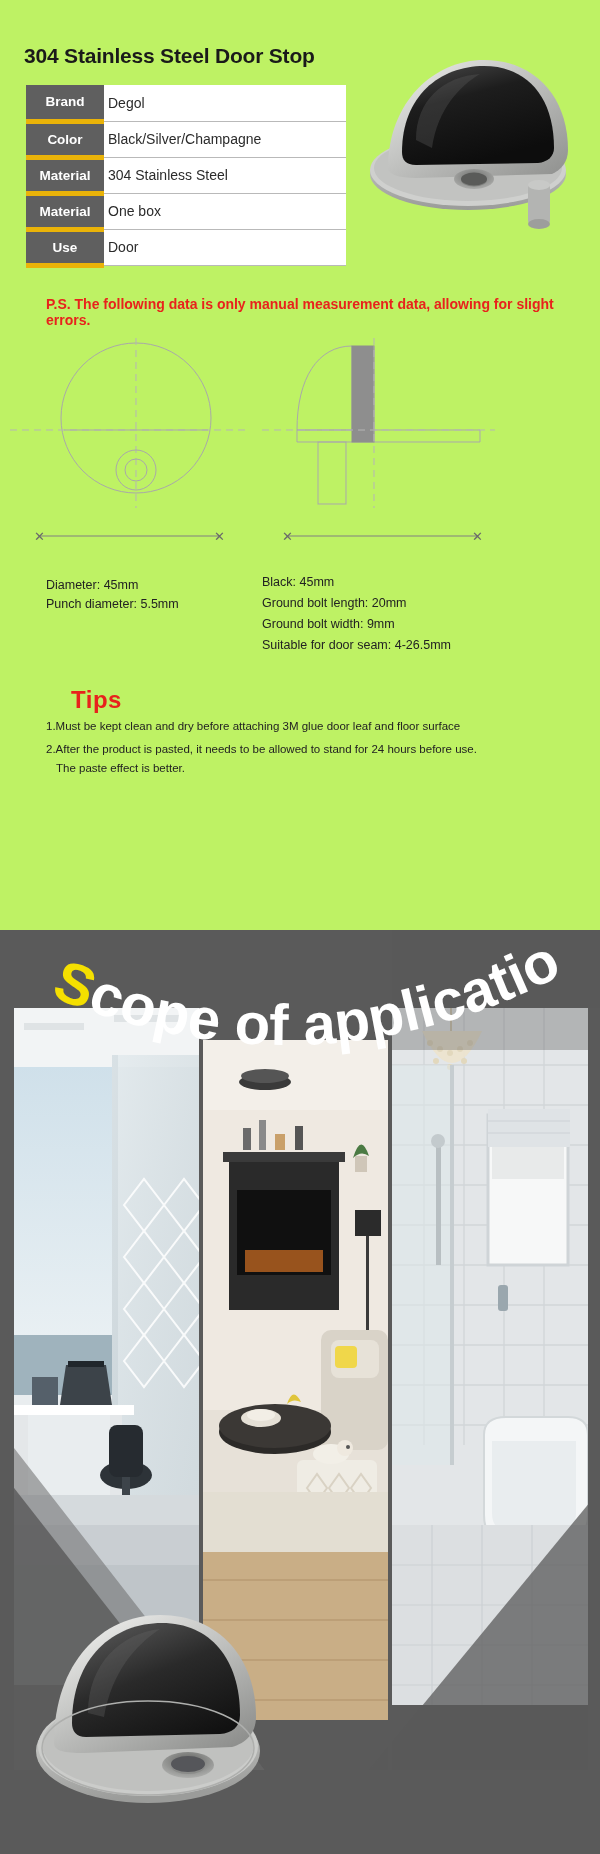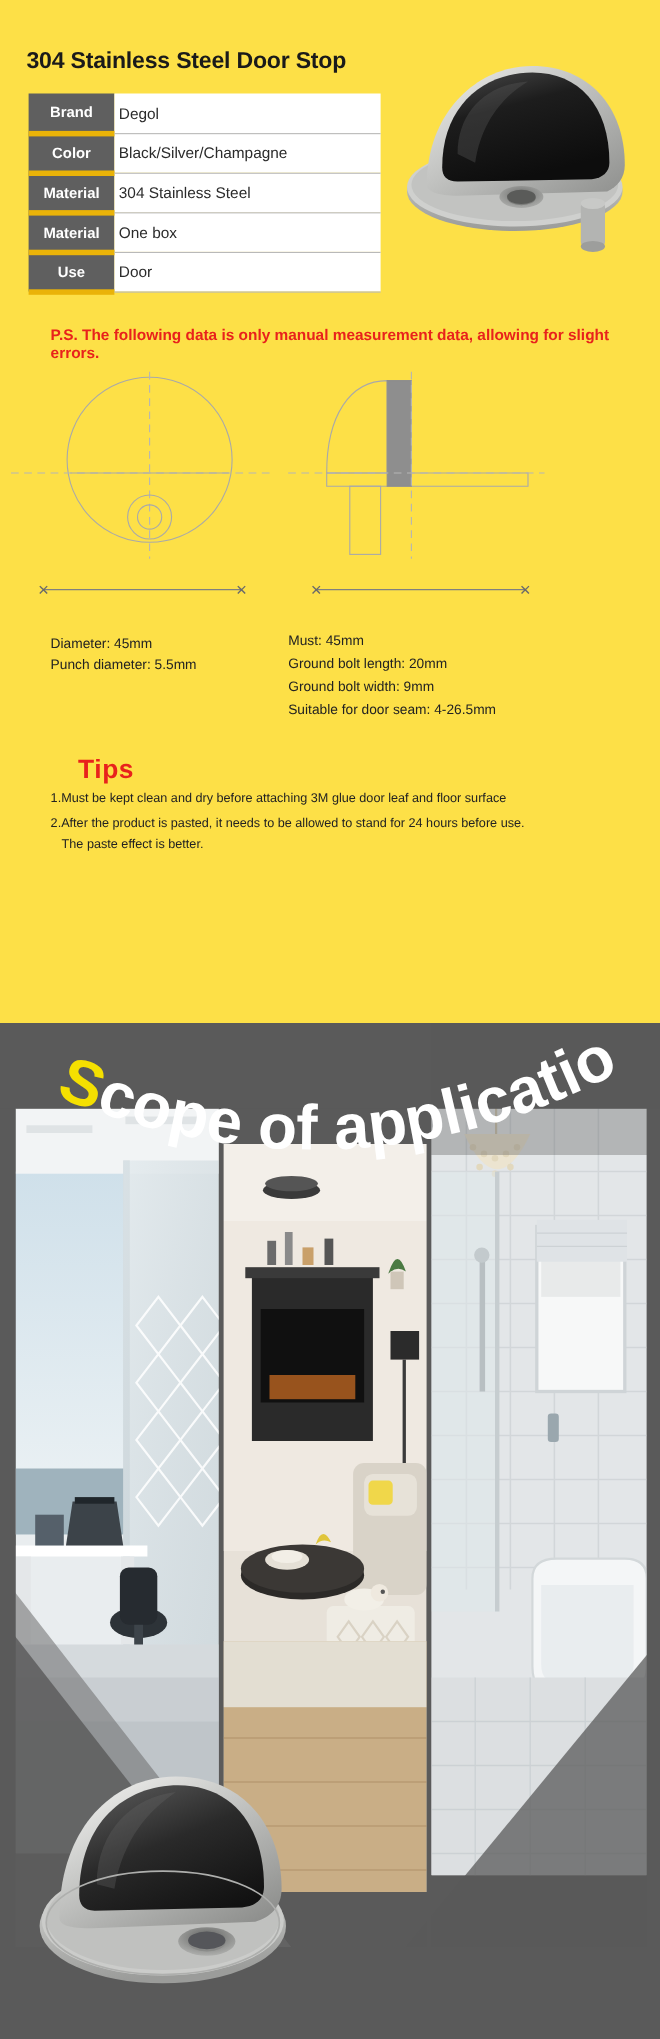--- a/index.html
+++ b/index.html
@@ -19,21 +19,21 @@
     height: 1854px;
     overflow: hidden;
     background: #ffffff;
   }
 
   
   .top-section {
     position: relative;
     width: 600px;
     height: 930px;
-    background: #fde047;
+    background: #bef264;
   }
   .title {
     position: absolute;
     left: 24px;
     top: 44px;
     font-size: 21px;
     font-weight: bold;
     color: #1a1a1a;
     letter-spacing: -0.2px;
   }
@@ -305,21 +305,21 @@
           <text x="472" y="211">✕</text>
         </g>
       </svg>
     </div>
 
     <div class="dim-left">
       <div>Diameter: 45mm</div>
       <div>Punch diameter: 5.5mm</div>
     </div>
     <div class="dim-right">
-      <div>Must: 45mm</div>
+      <div>Black: 45mm</div>
       <div>Ground bolt length: 20mm</div>
       <div>Ground bolt width: 9mm</div>
       <div>Suitable for door seam: 4-26.5mm</div>
     </div>
 
     <div class="tips-title">Tips</div>
     <div class="tips-list">
       <div>1.Must be kept clean and dry before attaching 3M glue door leaf and floor surface</div>
       <div>2.After the product is pasted, it needs to be allowed to stand for 24 hours before use.</div>
       <div class="indent">The paste effect is better.</div>

